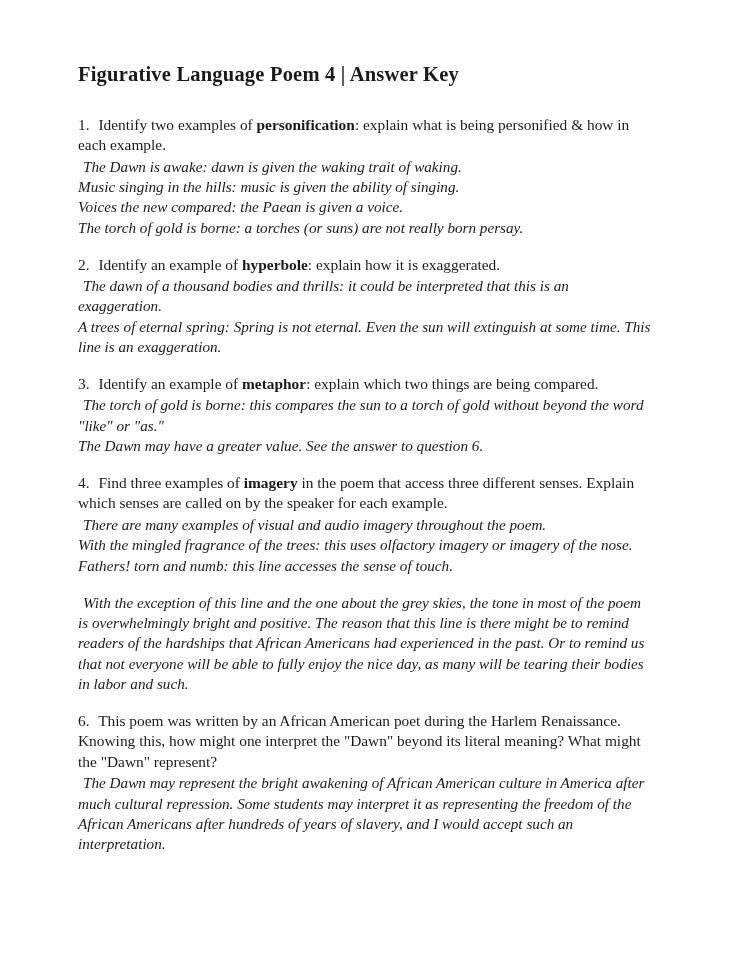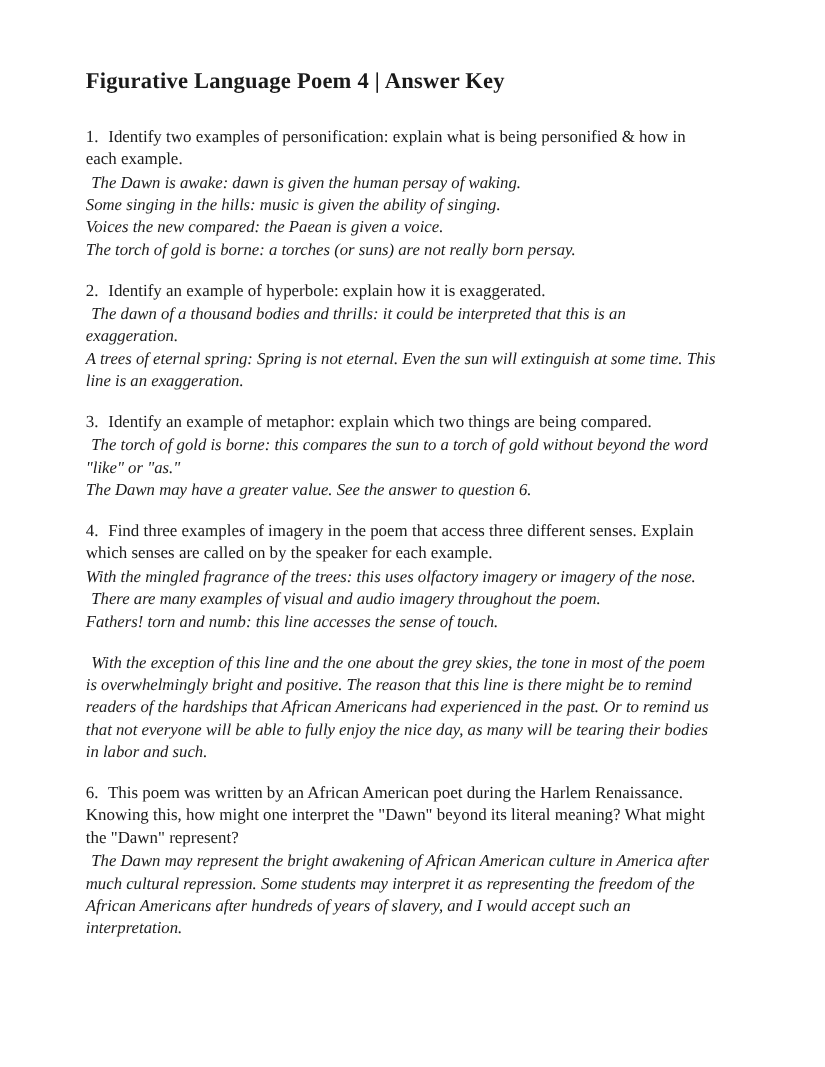--- a/index.html
+++ b/index.html
@@ -34,59 +34,59 @@
   .qtext {
     font-size: 15.4px;
     line-height: 1.33;
     margin: 0 0 1px 0;
     text-indent: 0;
   }
   .qtext .num {
     margin-right: 5px;
   }
   .qtext b {
-    font-weight: normal;
+    font-weight: bold;
   }
   .ans {
     font-size: 15.2px;
     font-style: italic;
     line-height: 1.34;
     margin: 0;
   }
   .ans.indent {
     text-indent: 5px;
   }
 </style>
 </head>
 <body>
 
 <div class="page">
   <h1 class="doc-title">Figurative Language Poem 4 | Answer Key</h1>
   <div id="questions">
       <div class="qblock">
         <p class="qtext"><span class="num">1.</span> <span>Identify two examples of </span><b>personification</b><span>: explain what is being personified &amp; how in each example.</span></p>
-        <p class="ans indent">The Dawn is awake: dawn is given the human persay of waking.</p>
-        <p class="ans">Some singing in the hills: music is given the ability of singing.</p>
+        <p class="ans indent">The Dawn is awake: dawn is given the waking trait of waking.</p>
+        <p class="ans">Music singing in the hills: music is given the ability of singing.</p>
         <p class="ans">Voices the new compared: the Paean is given a voice.</p>
         <p class="ans">The torch of gold is borne: a torches (or suns) are not really born persay.</p>
       </div>
       <div class="qblock">
         <p class="qtext"><span class="num">2.</span> <span>Identify an example of </span><b>hyperbole</b><span>: explain how it is exaggerated.</span></p>
         <p class="ans indent">The dawn of a thousand bodies and thrills: it could be interpreted that this is an exaggeration.</p>
         <p class="ans">A trees of eternal spring: Spring is not eternal. Even the sun will extinguish at some time. This line is an exaggeration.</p>
       </div>
       <div class="qblock">
         <p class="qtext"><span class="num">3.</span> <span>Identify an example of </span><b>metaphor</b><span>: explain which two things are being compared.</span></p>
         <p class="ans indent">The torch of gold is borne: this compares the sun to a torch of gold without beyond the word "like" or "as."</p>
         <p class="ans">The Dawn may have a greater value. See the answer to question 6.</p>
       </div>
       <div class="qblock">
         <p class="qtext"><span class="num">4.</span> <span>Find three examples of </span><b>imagery</b><span> in the poem that access three different senses.  Explain which senses are called on by the speaker for each example.</span></p>
+        <p class="ans indent">There are many examples of visual and audio imagery throughout the poem.</p>
         <p class="ans">With the mingled fragrance of the trees: this uses olfactory imagery or imagery of the nose.</p>
-        <p class="ans indent">There are many examples of visual and audio imagery throughout the poem.</p>
         <p class="ans">Fathers! torn and numb: this line accesses the sense of touch.</p>
       </div>
       <div class="qblock">
         <p class="ans indent">With the exception of this line and the one about the grey skies, the tone in most of the poem is overwhelmingly bright and positive. The reason that this line is there might be to remind readers of the hardships that African Americans had experienced in the past. Or to remind us that not everyone will be able to fully enjoy the nice day, as many will be tearing their bodies in labor and such.</p>
       </div>
       <div class="qblock">
         <p class="qtext"><span class="num">6.</span> <span>This poem was written by an African American poet during the Harlem Renaissance.  Knowing this, how might one interpret the "Dawn" beyond its literal meaning?  What might the "Dawn" represent?</span></p>
         <p class="ans indent">The Dawn may represent the bright awakening of African American culture in America after much cultural repression. Some students may interpret it as representing the freedom of the African Americans after hundreds of years of slavery, and I would accept such an interpretation.</p>
       </div>
     </div>

